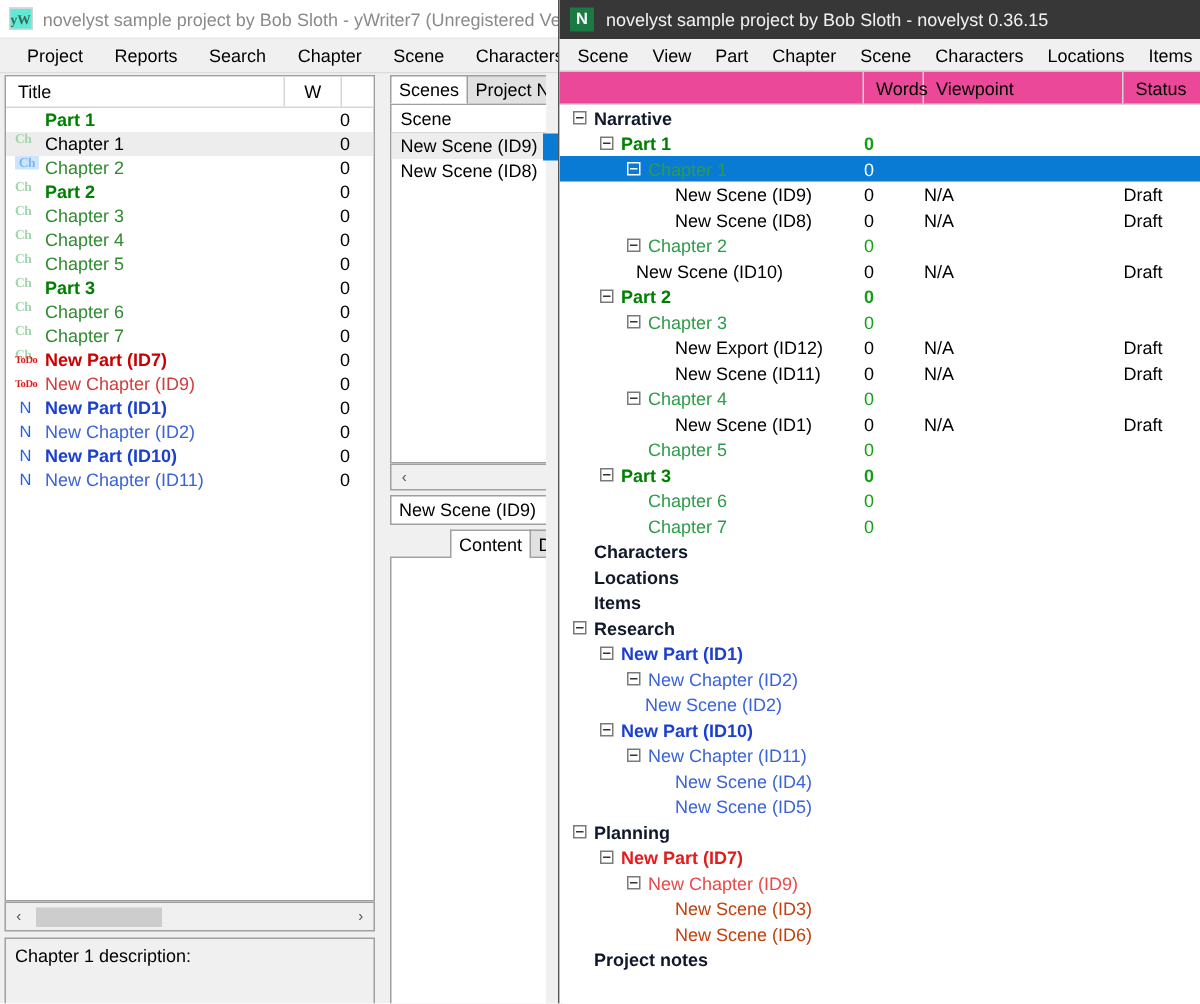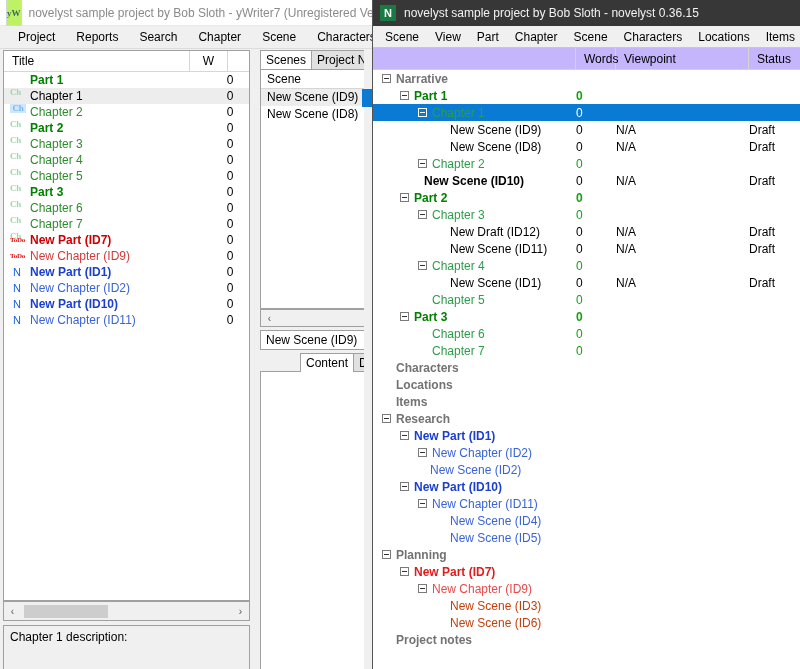--- a/index.html
+++ b/index.html
@@ -22,22 +22,22 @@
     border-right: 1px solid #999;
     overflow: hidden;
   }
   .yw-titlebar {
     height: 26px; background: #ffffff;
     display: flex; align-items: center;
     padding-left: 6px; gap: 7px;
     border-bottom: 1px solid #e8e8e8;
   }
   .yw-titlebar-icon {
-    width: 17px; height: 27px;
-    background: #bef264;
+    width: 17px; height: 15px;
+    background: #5eead4;
     border: 1px solid #cfd8d4;
     display: flex; align-items: center; justify-content: center;
     font-size: 9px; color: #38685c; font-weight: bold;
     font-family: "Liberation Serif", serif;
   }
   .yw-titlebar-text {
     font-size: 12px; color: #8a8a8a;
     white-space: nowrap;
   }
   .yw-menubar {
@@ -198,21 +198,21 @@
   }
   .nv-titlebar-text { font-size: 12px; color: #f2f2f2; white-space: nowrap; }
   .nv-menubar {
     height: 22px; background: #f0f0f0;
     border-bottom: 1px solid #c8c8c8;
     display: flex; align-items: center; padding-left: 4px;
   }
   .nv-menubar .mi { padding: 2px 8px; font-size: 12px; color: #000;
     white-space: nowrap; }
   .nv-colheader {
-    height: 22px; background: #c4b5fd;
+    height: 22px; background: #ec4899;
     border-bottom: 1px solid #d4d4d4;
     display: flex; align-items: center; font-size: 12px;
   }
   .nv-ch { height: 100%; display: flex; align-items: center;
     border-right: 1px solid #d4d4d4; padding-left: 8px; }
   .nv-ch.c-name { width: 203px; }
   .nv-ch.c-words { width: 40px; }
   .nv-ch.c-vp { width: 133px; text-align: center; }
   .nv-ch.c-status { flex: 1; border-right: none; }
 
@@ -234,21 +234,21 @@
     width: 5px; height: 1px; background: #333;
   }
   .nv-row.selected .nv-toggle { border-color: #fff; background: #0a7bd5; }
   .nv-row.selected .nv-toggle::before { background: #fff; }
   .nv-toggle.blank { border: none; background: none; }
   .nv-toggle.blank::before { display: none; }
   .nv-words { width: 40px; text-align: left; flex: none; }
   .nv-vp { width: 133px; flex: none; }
   .nv-status { flex: 1; }
 
-  .n-root { color: #737373; font-weight: bold; }
+  .n-root { color: #0f172a; font-weight: bold; }
   .n-part { color: #008000; font-weight: bold; }
   .n-chap { color: #2e9c4a; }
   .n-scene { color: #000; }
   .n-rpart { color: #1b3fcf; font-weight: bold; }
   .n-rchap { color: #3a63d8; }
   .n-rscene { color: #3a63d8; }
   .n-ppart { color: #e21b1b; font-weight: bold; }
   .n-pchap { color: #e84a4a; }
   .n-pscene { color: #c2410c; }
   .w-green { color: #14a014; font-weight: bold; }
@@ -490,21 +490,21 @@
         <div class="nv-row">
           <div class="nv-name" style="padding-left: 45px;">
             <span class="nv-toggle"></span>
             <span class="n-chap">Chapter 2</span>
           </div>
           <div class="nv-words w-green-n">0</div>
           <div class="nv-vp"></div>
           <div class="nv-status"></div>
         </div>
         <div class="nv-row">
-          <div class="nv-name" style="padding-left: 37px; font-weight: bold;">
+          <div class="nv-name" style="padding-left: 37px;">
             <span class="nv-toggle blank"></span>
             <span class="n-scene">New Scene (ID10)</span>
           </div>
           <div class="nv-words w-black">0</div>
           <div class="nv-vp">N/A</div>
           <div class="nv-status">Draft</div>
         </div>
         <div class="nv-row">
           <div class="nv-name" style="padding-left: 27px;">
             <span class="nv-toggle"></span>
@@ -519,21 +519,21 @@
             <span class="nv-toggle"></span>
             <span class="n-chap">Chapter 3</span>
           </div>
           <div class="nv-words w-green-n">0</div>
           <div class="nv-vp"></div>
           <div class="nv-status"></div>
         </div>
         <div class="nv-row">
           <div class="nv-name" style="padding-left: 63px;">
             <span class="nv-toggle blank"></span>
-            <span class="n-scene">New Draft (ID12)</span>
+            <span class="n-scene">New Export (ID12)</span>
           </div>
           <div class="nv-words w-black">0</div>
           <div class="nv-vp">N/A</div>
           <div class="nv-status">Draft</div>
         </div>
         <div class="nv-row">
           <div class="nv-name" style="padding-left: 63px;">
             <span class="nv-toggle blank"></span>
             <span class="n-scene">New Scene (ID11)</span>
           </div>

